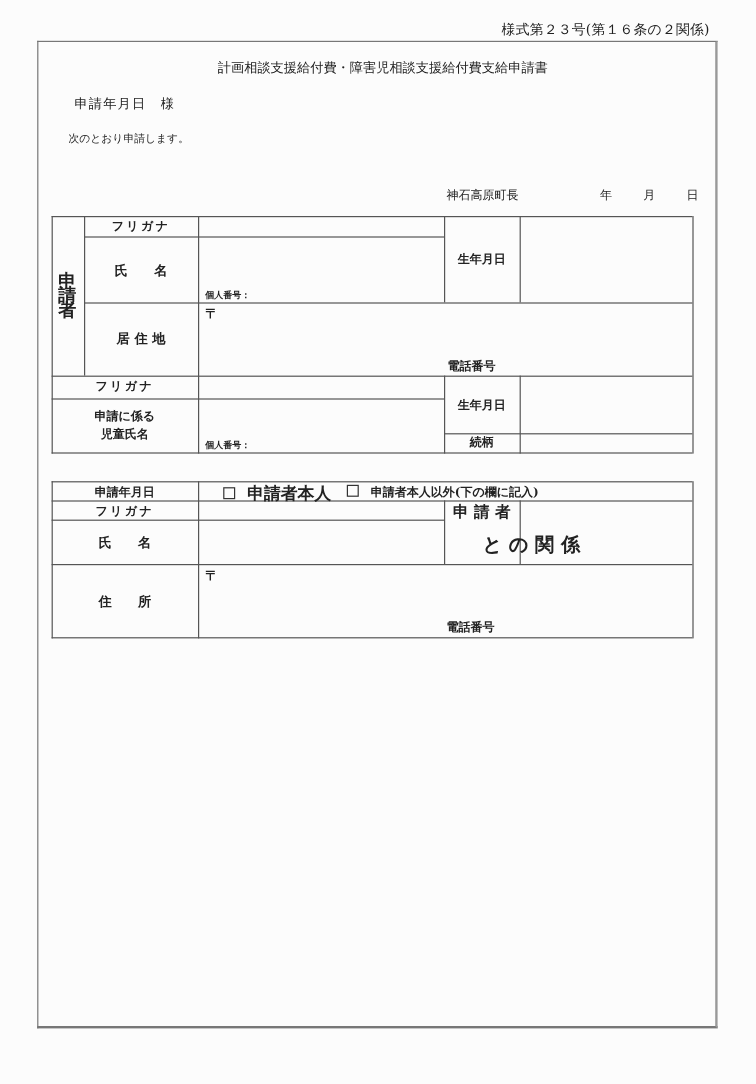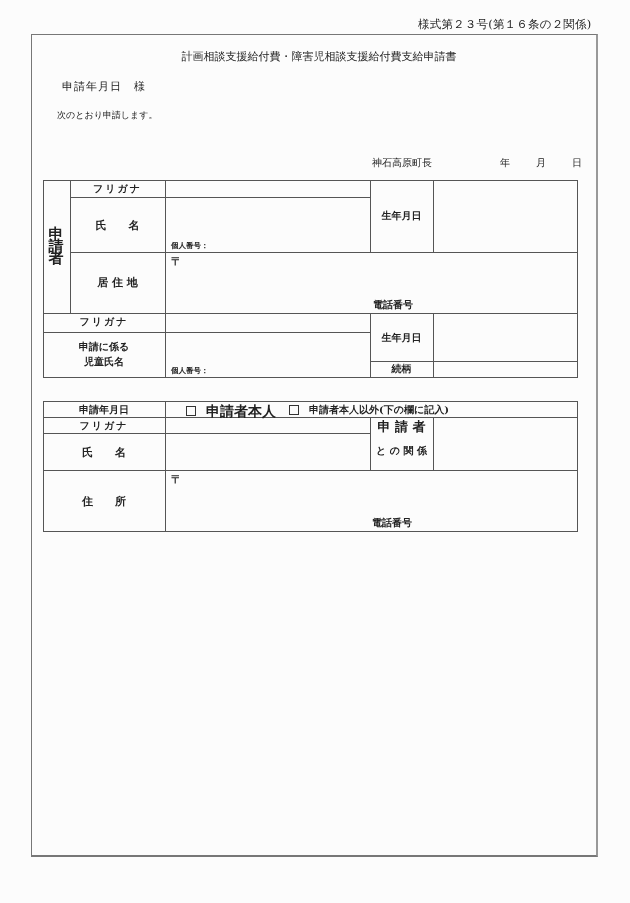--- a/index.html
+++ b/index.html
@@ -107,21 +107,21 @@
   <div class="cell-text" style="left:186px; top:403px; font-size:14px;">
     <span class="checkbox"></span><span>申請者本人</span>
   </div>
   <div class="cell-text" style="left:289px; top:403px; font-size:10px;">
     <span class="checkbox"></span><span>申請者本人以外(下の欄に記入)</span>
   </div>
 
   <div class="cell-text" style="left:43px; top:419px; width:122px; font-size:10px; letter-spacing:2px;">フリガナ</div>
   <div class="cell-text" style="left:43px; top:445px; width:122px;">氏　　名</div>
   <div class="cell-text" style="left:370px; top:418px; width:63px; font-size:13px;">申 請 者</div>
-  <div class="cell-text" style="left:370px; top:444px; width:63px; font-size:10px;">と の 関 係</div>
+  <div class="cell-text" style="left:370px; top:444px; width:63px; font-size:16px;padding-left:32px;">と の 関 係</div>
   <div class="cell-text" style="left:43px; top:494px; width:122px;">住　　所</div>
   <div class="cell-text" style="left:171px; top:472px; font-size:11px;">〒</div>
   <div class="cell-text" style="left:372px; top:516px; font-size:10px;">電話番号</div>
 
   <div class="field" style="left:166px; top:418px; width:203px; height:14px;"></div>
   <div class="field" style="left:166px; top:434px; width:203px; height:35px;"></div>
   <div class="field" style="left:434px; top:418px; width:142px; height:51px;"></div>
   <div class="field" style="left:185px; top:474px; width:390px; height:38px;"></div>
   <div class="field" style="left:425px; top:515px; width:150px; height:14px;"></div>
 </div>

